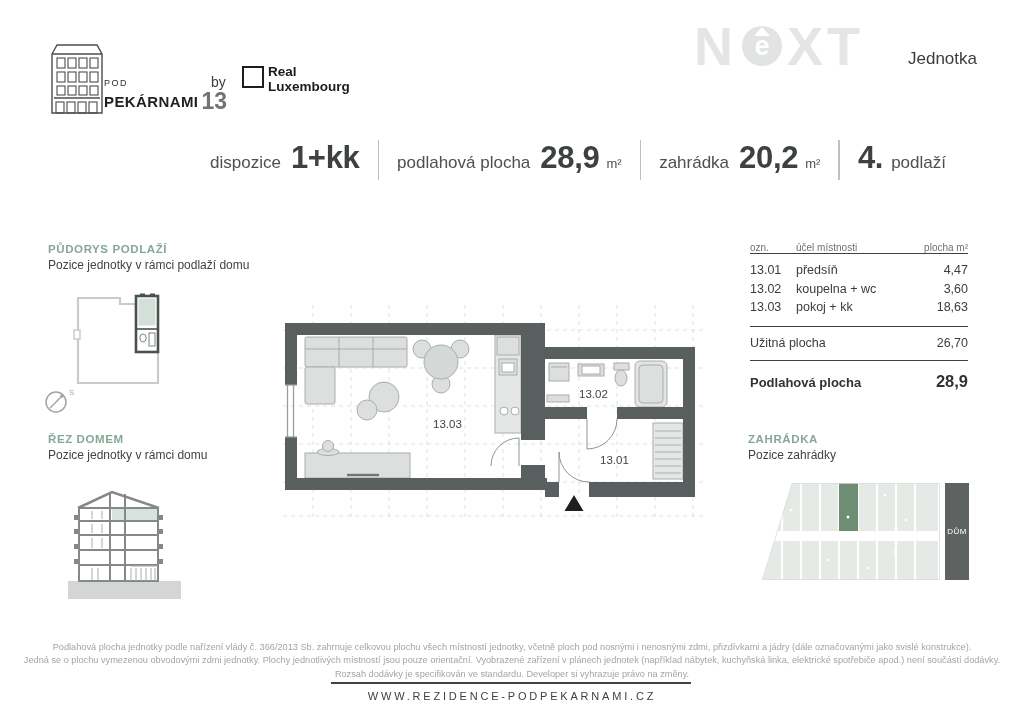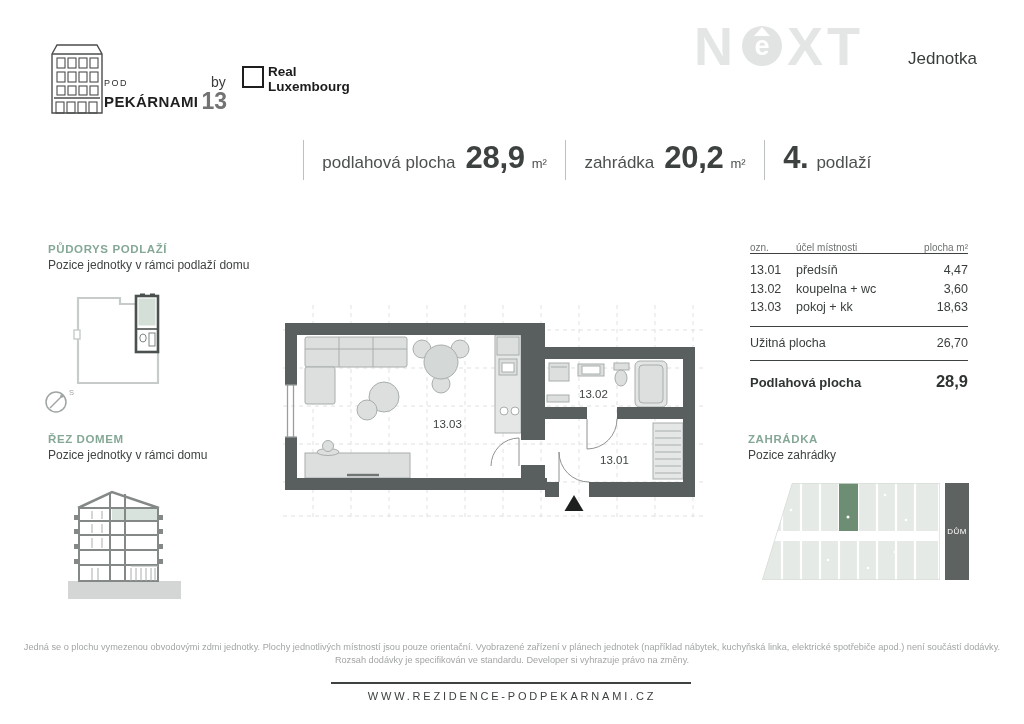--- a/index.html
+++ b/index.html
@@ -100,20 +100,24 @@
     <span>N</span>
     <span class="wm-circle">
       <span class="wm-hat"></span>
       <span class="wm-e">e</span>
     </span>
     <span>XT</span>
   </div>
   <div class="abs unit-label">Jednotka</div>
 
   <div class="abs specbar">
+    <div class="spec-item">
+      <span class="spec-label">dispozice</span>
+      <span class="spec-value">1+kk</span>
+    </div>
     <div class="spec-div"></div>
     <div class="spec-item">
       <span class="spec-label">podlahová plocha</span>
       <span class="spec-value">28,9</span>
       <span class="spec-unit">m²</span>
     </div>
     <div class="spec-div"></div>
     <div class="spec-item">
       <span class="spec-label">zahrádka</span>
       <span class="spec-value">20,2</span>
@@ -369,19 +373,20 @@
           <circle cx="110" cy="98" r="1.3"></circle>
           <circle cx="137" cy="82" r="1.3"></circle>
       </g>
       <path d="M34,13 L182,13 L182,110 L4,110 Z" fill="none" stroke="#d9ded9" stroke-width="1.5"></path>
     </g>
     <rect x="187" y="13" width="24" height="97" fill="#5e6361"></rect>
     <text x="199" y="64" font-size="8" fill="#ffffff" text-anchor="middle" letter-spacing="0.5">DŮM</text>
   </svg>
 
   <div class="abs disclaimer">
+    <div>Podlahová plocha jednotky podle nařízení vlády č. 366/2013 Sb. zahrnuje celkovou plochu všech místností jednotky, včetně ploch pod nosnými i nenosnými zdmi, přizdívkami a jádry (dále označovanými jako svislé konstrukce).</div>
     <div>Jedná se o plochu vymezenou obvodovými zdmi jednotky. Plochy jednotlivých místností jsou pouze orientační. Vyobrazené zařízení v plánech jednotek (například nábytek, kuchyňská linka, elektrické spotřebiče apod.) není součástí dodávky.</div>
     <div>Rozsah dodávky je specifikován ve standardu. Developer si vyhrazuje právo na změny.</div>
   </div>
   <div class="abs foot-line"></div>
   <div class="abs website">WWW.REZIDENCE-PODPEKARNAMI.CZ</div>
 
 </div>
 
 </body></html>

